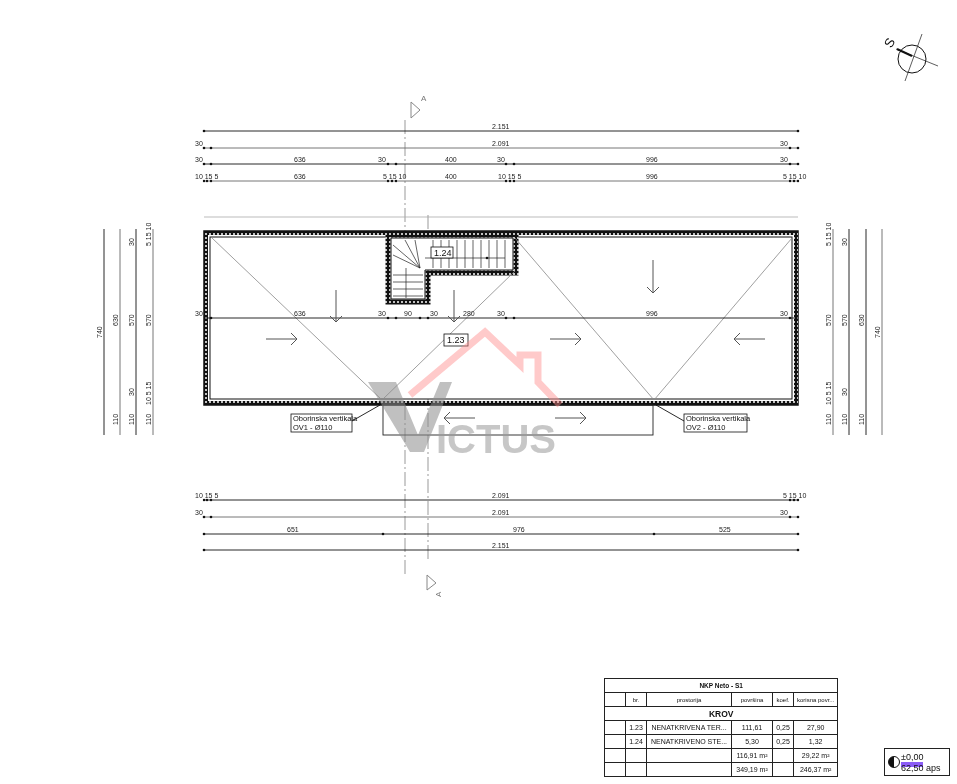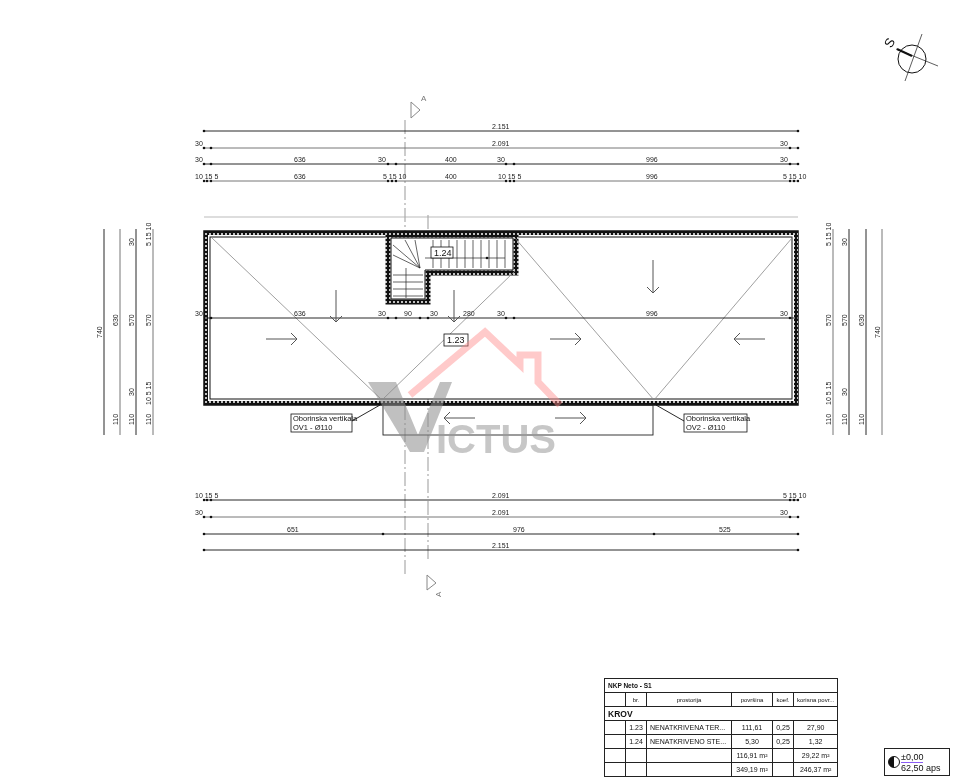--- a/index.html
+++ b/index.html
@@ -3,28 +3,28 @@
 <meta charset="utf-8">
 <style>
   html, body { margin: 0; padding: 0; background: #ffffff; }
   body { width: 957px; height: 784px; position: relative; overflow: hidden; font-family: "Liberation Sans", sans-serif; }
   svg.plan { position: absolute; left: 0; top: 0; }
   .dim { font-family: "Liberation Sans", sans-serif; font-size: 7px; fill: #222; }
   .lbl { font-family: "Liberation Sans", sans-serif; font-size: 7.5px; fill: #111; }
   .room-tag { font-family: "Liberation Sans", sans-serif; font-size: 9px; fill: #111; }
   .wm { font-family: "Liberation Sans", sans-serif; font-weight: bold; fill: #9a9a9a; opacity: 0.55; }
   table.legend { position: absolute; left: 604px; top: 678px; border-collapse: collapse; font-family: "Liberation Sans", sans-serif; font-size: 7px; color: #111; background: #fff; }
-  table.legend td { border: 1px solid #222; padding: 1px 3px; height: 11px; white-space: nowrap; }
+  table.legend td { border: 1px solid #222; padding: 1px 3px; height: 11px; white-space: nowrap; text-align: center; }
   table.legend .title { font-weight: bold; font-size: 6.5px; }
   table.legend .hdr td { text-align: center; font-size: 6px; }
   table.legend .sec { font-weight: bold; font-size: 8.5px; }
   table.legend .c { text-align: center; }
   .level-box { position: absolute; left: 884px; top: 748px; width: 64px; height: 26px; border: 1px solid #222; background: #fff; font-family: "Liberation Sans", sans-serif; font-size: 9px; color: #111; }
   .level-box .sym { position: absolute; left: 3px; top: 7px; width: 10px; height: 10px; border-radius: 50%; border: 1px solid #111; background: linear-gradient(90deg, #111 50%, #fff 50%); }
-  .level-box .top { position: absolute; left: 16px; top: 3px; border-bottom: 1px solid #8b5cf6; line-height: 10px; }
+  .level-box .top { position: absolute; left: 16px; top: 3px; border-bottom: 5px solid #8b5cf6; line-height: 10px; }
   .level-box .bot { position: absolute; left: 16px; top: 14px; line-height: 10px; }
 </style>
 </head>
 <body>
 
 <svg class="plan" width="957" height="784" viewBox="0 0 957 784" xmlns="http://www.w3.org/2000/svg">
   <defs>
     <pattern id="insul" width="4" height="4" patternUnits="userSpaceOnUse">
       <rect width="4" height="4" fill="#111"></rect>
       <circle cx="2" cy="2" r="1" fill="#fff"></circle>

